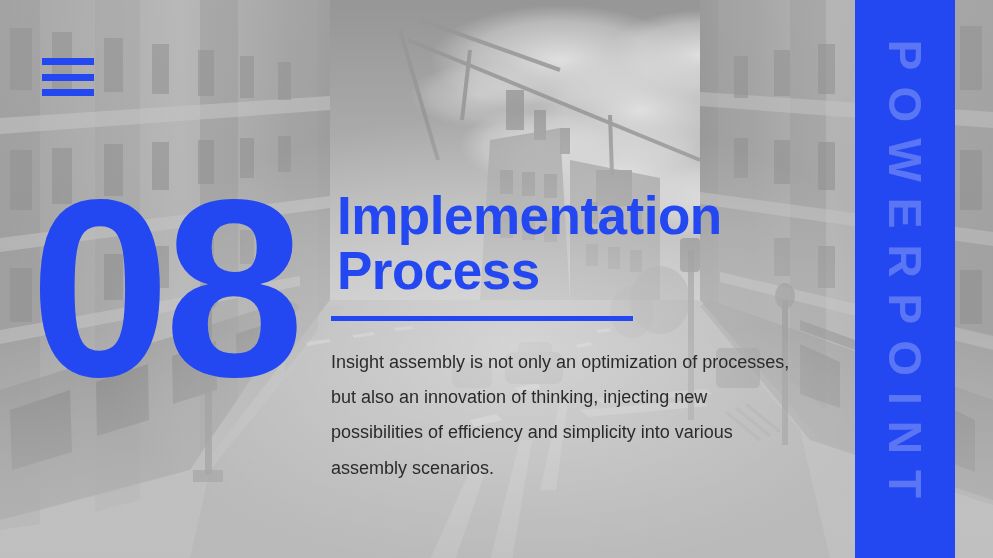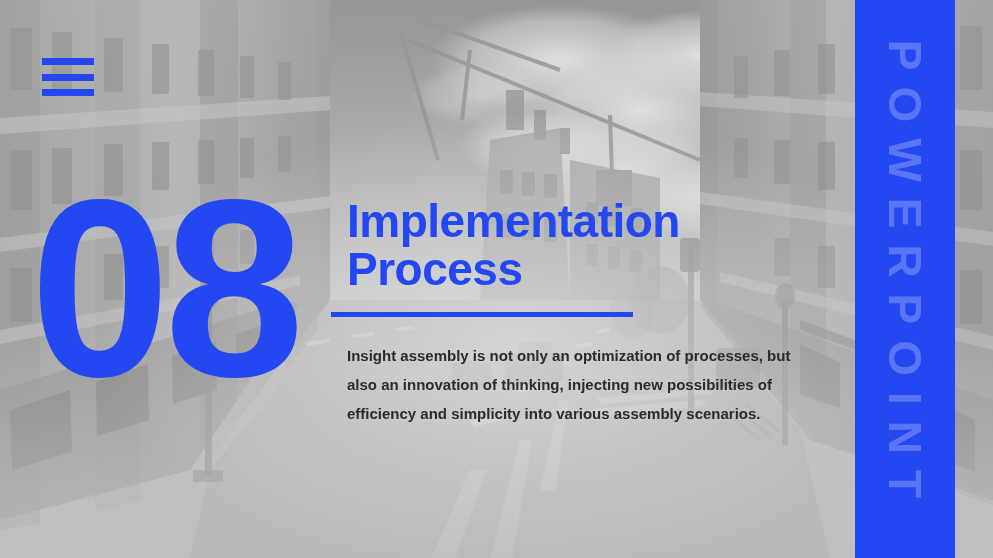--- a/index.html
+++ b/index.html
@@ -70,41 +70,41 @@
 
   
   .content {
     position: absolute;
     left: 331px;
     top: 182px;
     width: 470px;
     z-index: 6;
   }
   .title {
-    font-size: 46px;
+    font-size: 53px;
     font-weight: 700;
     line-height: 1.04;
     letter-spacing: -0.5px;
     color: #2347f0;
-    margin: 16px;
+    margin: 6px;
     white-space: pre-line;
   }
   .rule {
     width: 302px;
     height: 5px;
     background: #2347f0;
     margin: 18px 0 0 0;
   }
   .body-text {
-    margin: 24px 0 0 16px;
+    margin: 24px 0 0 0;
     width: 466px;
-    font-size: 15px;
+    font-size: 18px;
     line-height: 1.95;
     color: #2b2b2b;
-    font-weight: 700;
+    font-weight: 400;
   }
 
   
   .side-bar {
     position: absolute;
     left: 855px;
     top: 0;
     width: 100px;
     height: 558px;
     background: #2347f0;

